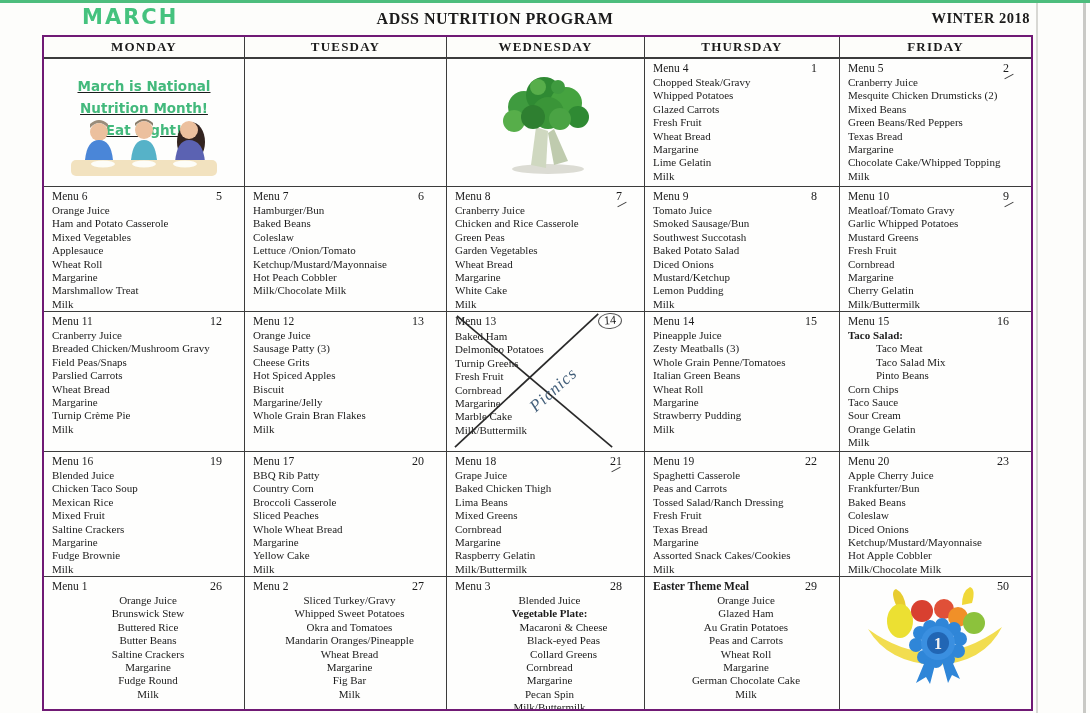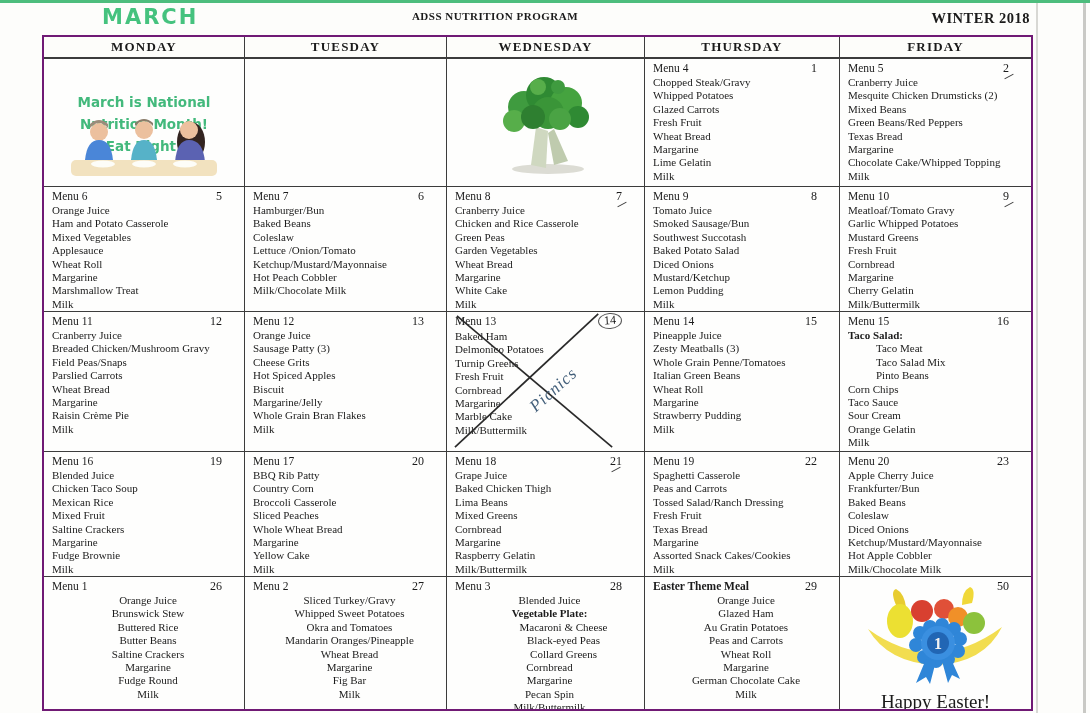--- a/index.html
+++ b/index.html
@@ -8,27 +8,27 @@
     background:#fdfdfb;
     font-family:"Liberation Serif","DejaVu Serif",serif;
     color:#1b1b1b;
   }
   .top-green-strip{position:absolute;top:0;left:0;width:1090px;height:3px;background:#4dbd7d;}
   .scan-line-1{position:absolute;top:3px;right:52px;width:2px;height:710px;background:#d8d8d4;}
   .scan-line-2{position:absolute;top:3px;right:4px;width:3px;height:710px;background:#c9c9c5;}
 
   .page-header{position:absolute;top:0;left:0;right:0;height:34px;}
   .month-title{
-    position:absolute;left:102px;top:5px;
+    position:absolute;left:82px;top:5px;
     font-family:"DejaVu Sans","Liberation Sans",sans-serif;
     font-size:21px;font-weight:600;letter-spacing:2px;color:#45c27e;
   }
   .program-title{
     position:absolute;left:0;right:100px;top:10px;text-align:center;
-    font-size:11px;font-weight:bold;letter-spacing:.5px;
+    font-size:16px;font-weight:bold;letter-spacing:.5px;
   }
   .season-title{position:absolute;right:60px;top:10px;font-size:14.5px;font-weight:bold;letter-spacing:.5px;margin-left:11px;}
 
   .calendar{
     position:absolute;left:42px;top:35px;width:991px;height:676px;
     border:2px solid #701a75;box-sizing:border-box;
     display:grid;
     grid-template-columns:201px 202px 198px 195px 1fr;
     grid-template-rows:22px 128px 125px 140px 125px 1fr;
     background:#fefefd;
@@ -55,21 +55,21 @@
   .day-num.circled{
     border:1.6px solid #565656;border-radius:50%;padding:0 5px 1px 5px;
     transform:rotate(-4deg);margin-top:-2px;
   }
   .menu-items{margin-top:1px;}
   .menu-item{font-size:11px;line-height:13.4px;white-space:nowrap;}
   .menu-item.bold{font-weight:bold;}
   .menu-item.indent{padding-left:28px;}
 
   .promo-cell{text-align:center;}
-  .promo-lines{margin-top:32px;}
+  .promo-lines{margin-top:16px;text-decoration:underline;}
   .promo-line{
     font-family:"DejaVu Sans","Liberation Sans",sans-serif;
     font-size:13.5px;font-weight:600;line-height:22px;color:#43b97c;
   }
   .promo-art{position:absolute;bottom:0;left:50%;transform:translateX(-50%);}
 
   .image-cell{display:flex;align-items:center;justify-content:center;}
 
   .cross-overlay{position:absolute;left:0;top:0;width:100%;height:100%;pointer-events:none;}
   .annotation{
@@ -258,21 +258,21 @@
         <span class="menu-title">Menu 11</span>
         <span class="day-num">12</span>
       </div>
       <div class="menu-items">
         <div class="menu-item">Cranberry Juice</div>
         <div class="menu-item">Breaded Chicken/Mushroom Gravy</div>
         <div class="menu-item">Field Peas/Snaps</div>
         <div class="menu-item">Parslied Carrots</div>
         <div class="menu-item">Wheat Bread</div>
         <div class="menu-item">Margarine</div>
-        <div class="menu-item">Raisin Crème Pie</div>
+        <div class="menu-item">Turnip Crème Pie</div>
         <div class="menu-item">Milk</div>
       </div>
     </div>
     <div class="cell menu-cell">
       <div class="menu-head">
         <span class="menu-title">Menu 12</span>
         <span class="day-num">13</span>
       </div>
       <div class="menu-items">
         <div class="menu-item">Orange Juice</div>
@@ -506,15 +506,14 @@
             <circle cx="80" cy="76" r="7" fill="#2f86d8"></circle>
             <circle cx="68" cy="72" r="7" fill="#2f86d8"></circle>
             <circle cx="60" cy="60" r="7" fill="#2f86d8"></circle>
             <polygon points="70,74 60,98 70,92 74,99 80,76" fill="#2f86d8"></polygon>
             <polygon points="86,76 92,98 96,90 104,94 94,72" fill="#2f86d8"></polygon>
             <circle cx="82" cy="58" r="17" fill="#3a8fe0"></circle>
             <circle cx="82" cy="58" r="11" fill="#2166b4"></circle>
             <text x="82" y="64" text-anchor="middle" font-size="16" font-weight="bold" fill="#f2f2f2" font-family="Liberation Serif, serif">1</text>
           </g>
         </svg></div>
-      <div class="easter-caption">Happy Easter!</div>
     </div>
   </div>
 
 </body></html>

